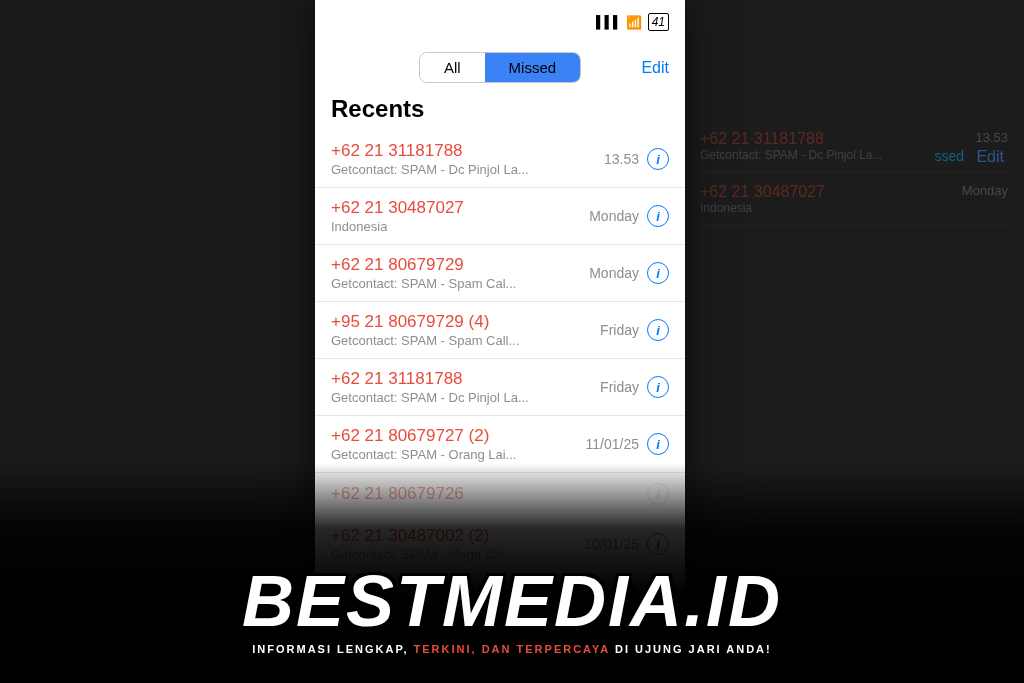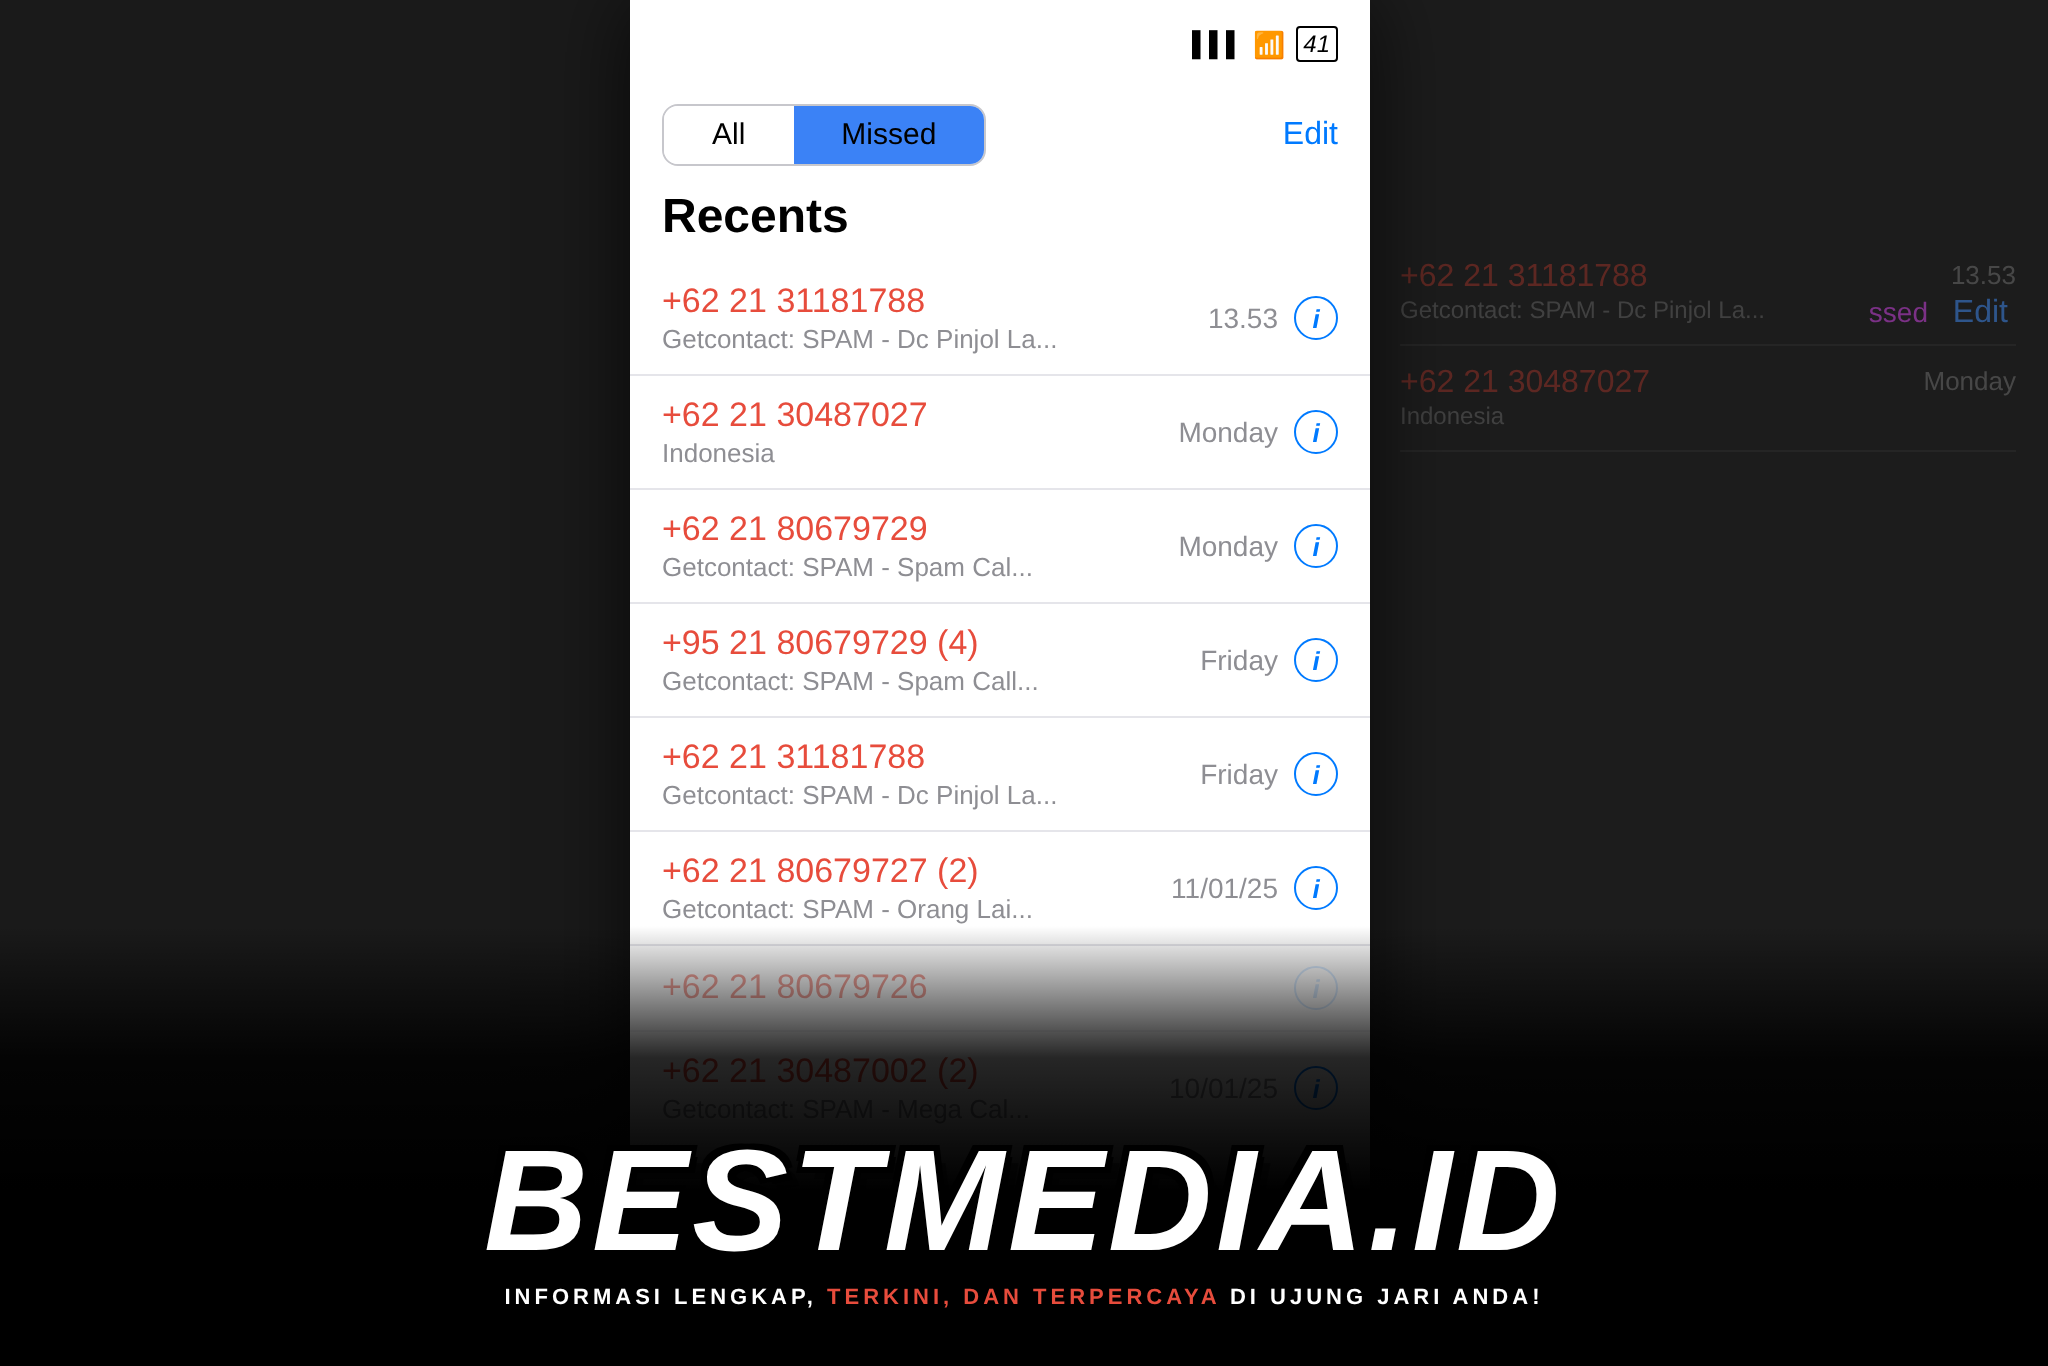--- a/index.html
+++ b/index.html
@@ -74,20 +74,21 @@
       align-items: center;
       gap: 5px;
       font-size: 12px;
       color: #000;
     }
 
     
     .tab-bar {
       display: flex;
       align-items: center;
+      justify-content: center;
       padding: 8px 16px;
       gap: 0;
       flex-shrink: 0;
     }
     .tab-segment {
       display: flex;
       border: 1px solid #c7c7cc;
       border-radius: 8px;
       overflow: hidden;
     }
@@ -258,21 +259,21 @@
       top: 148px;
       right: 20px;
       color: #3a7bd5;
       font-size: 16px;
       opacity: 0.6;
     }
     .ghost-ssed {
       position: absolute;
       top: 148px;
       right: 60px;
-      color: #d946ef;
+      color: #0ea5e9;
       font-size: 14px;
       opacity: 0.5;
     }
   </style>
 </head>
 <body>
 
 <div class="bg-overlay"></div>
 
 <div class="sidebar">

